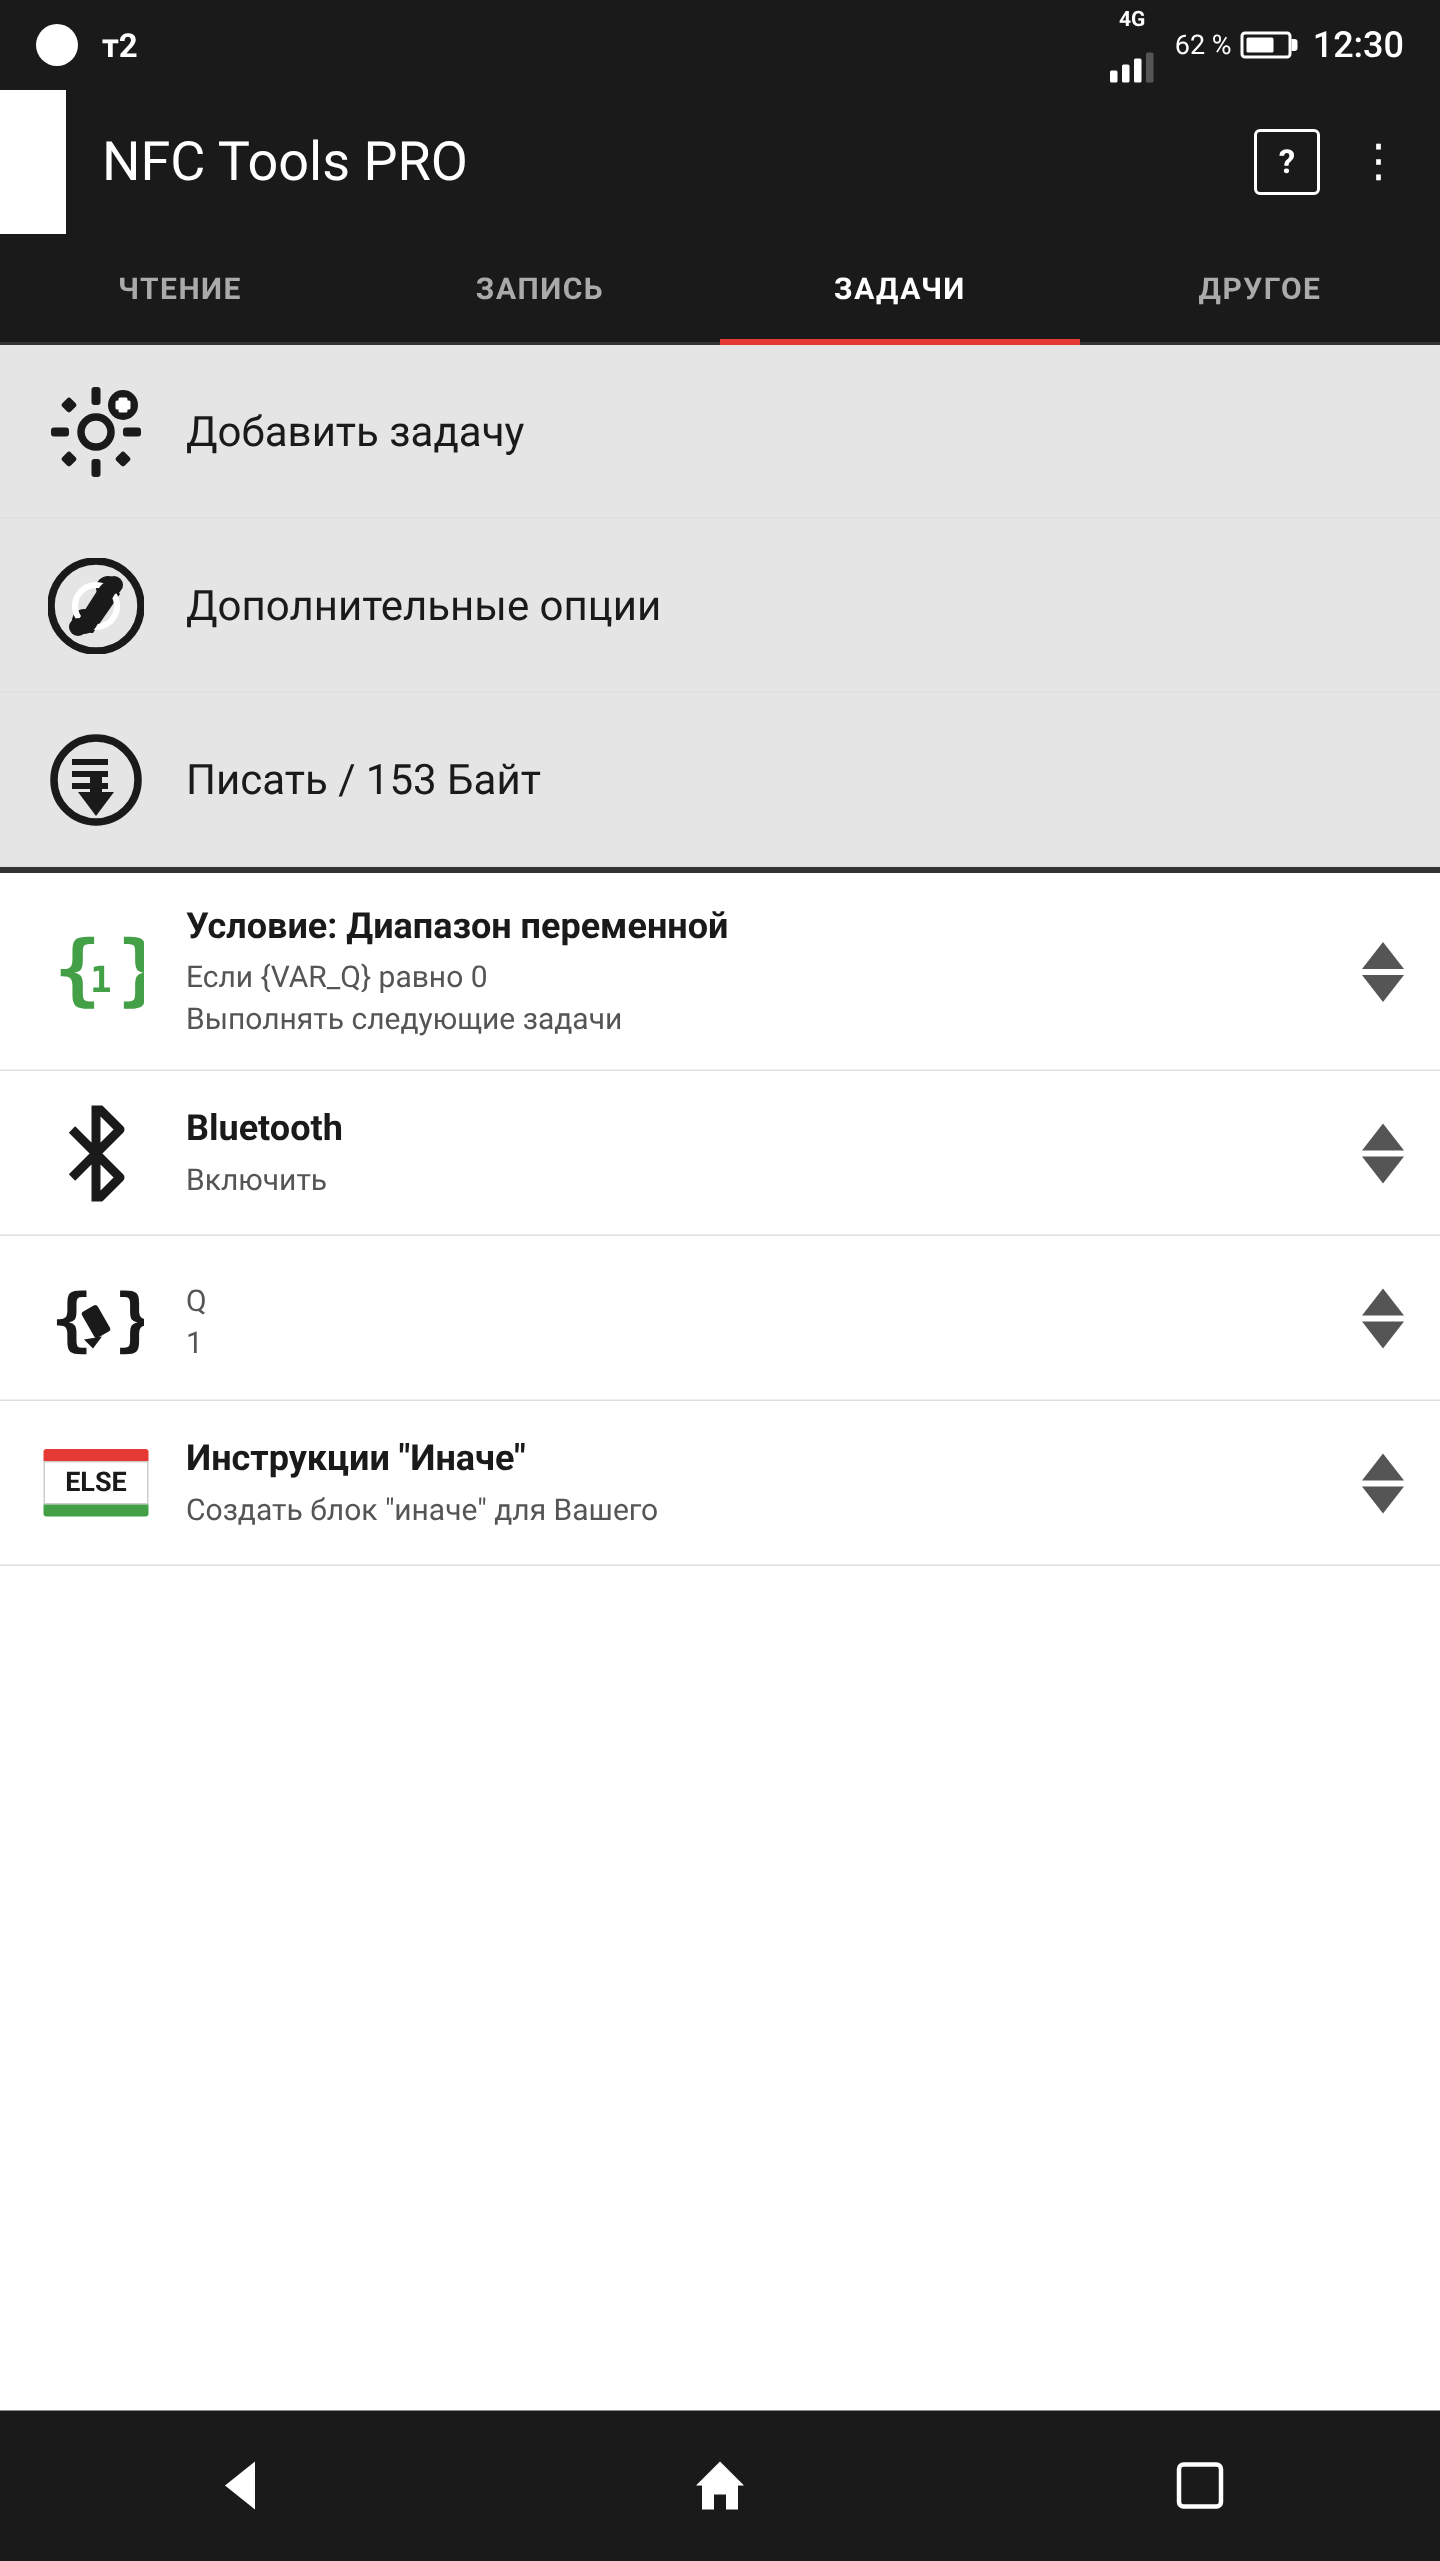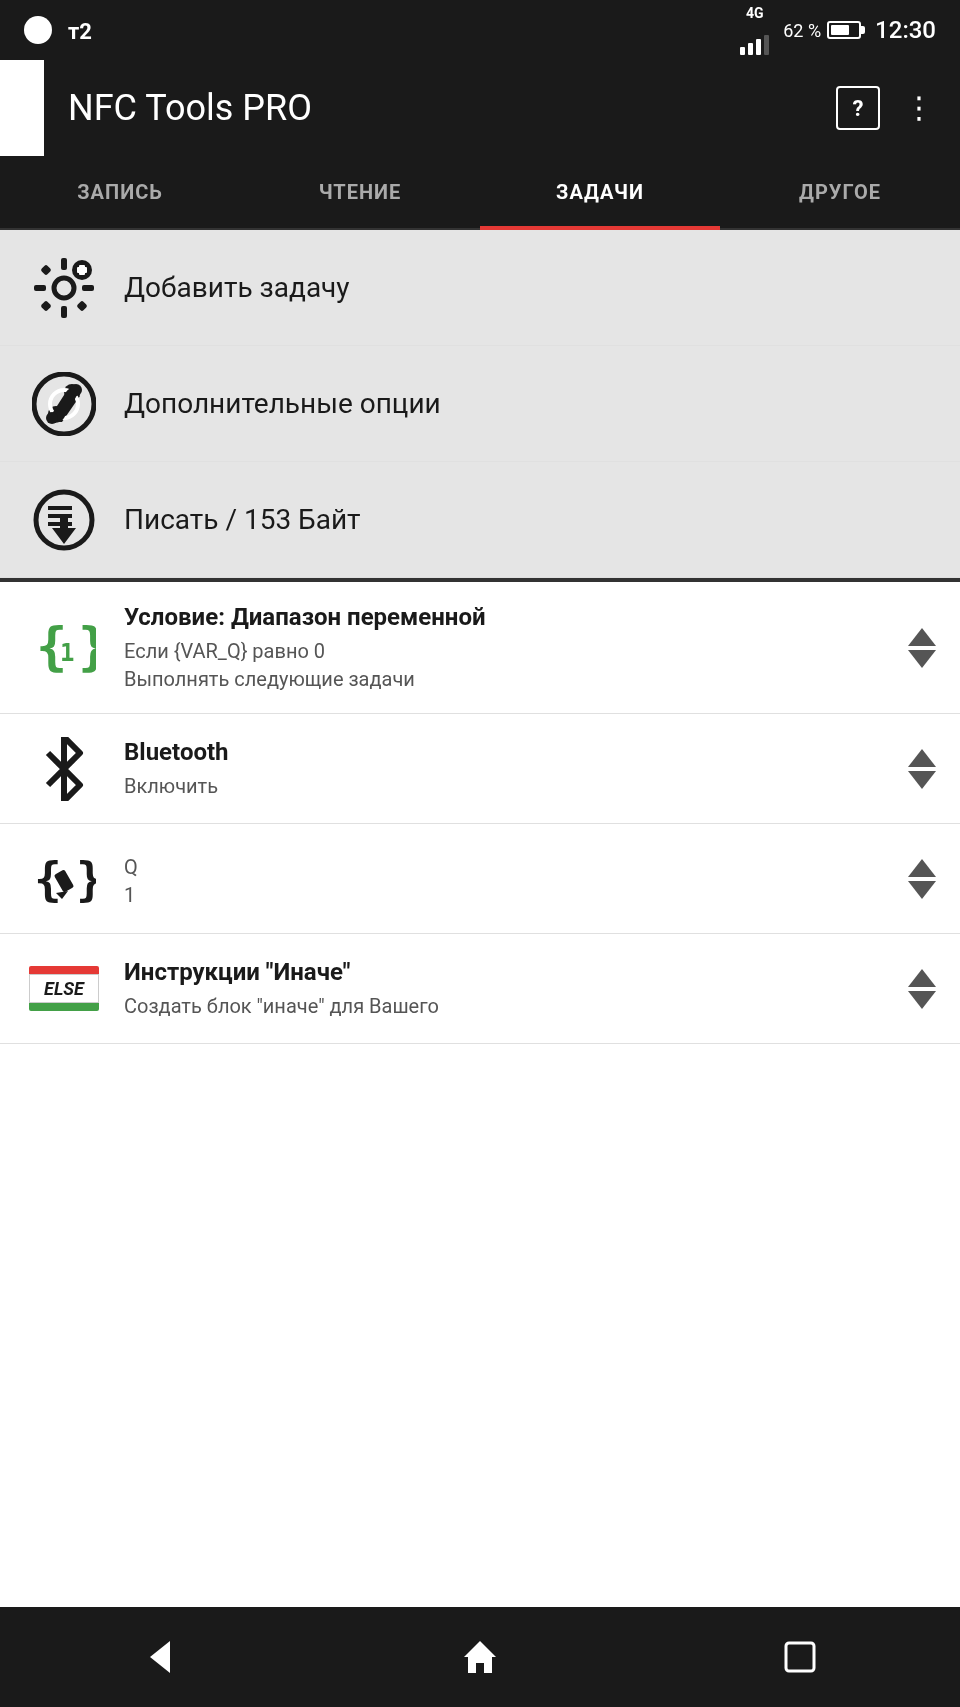--- a/index.html
+++ b/index.html
@@ -231,21 +231,20 @@
     
     .wrench-svg { width: 64px; height: 64px; }
     
     .write-svg { width: 64px; height: 64px; }
     
     .else-wrap {
       width: 80px;
       display: flex;
       align-items: center;
       justify-content: center;
-      font-style: italic;
     }
     .else-badge {
       width: 70px;
       display: flex;
       flex-direction: column;
     }
     .else-red-bar {
       height: 8px;
       background: #e53935;
       border-radius: 2px 2px 0 0;
@@ -322,24 +321,24 @@
       <span>?</span>
     </div>
     <div class="more-icon">
       <span>⋮</span>
     </div>
   </div>
 </div>
 
 <div class="tabs">
   <div class="tab">
+    <span>ЧТЕНИЕ</span>
+  </div>
+  <div class="tab">
     <span>ЗАПИСЬ</span>
-  </div>
-  <div class="tab">
-    <span>ЧТЕНИЕ</span>
   </div>
   <div class="tab active">
     <span>ЗАДАЧИ</span>
   </div>
   <div class="tab">
     <span>ДРУГОЕ</span>
   </div>
 </div>
 
 <div class="content">

